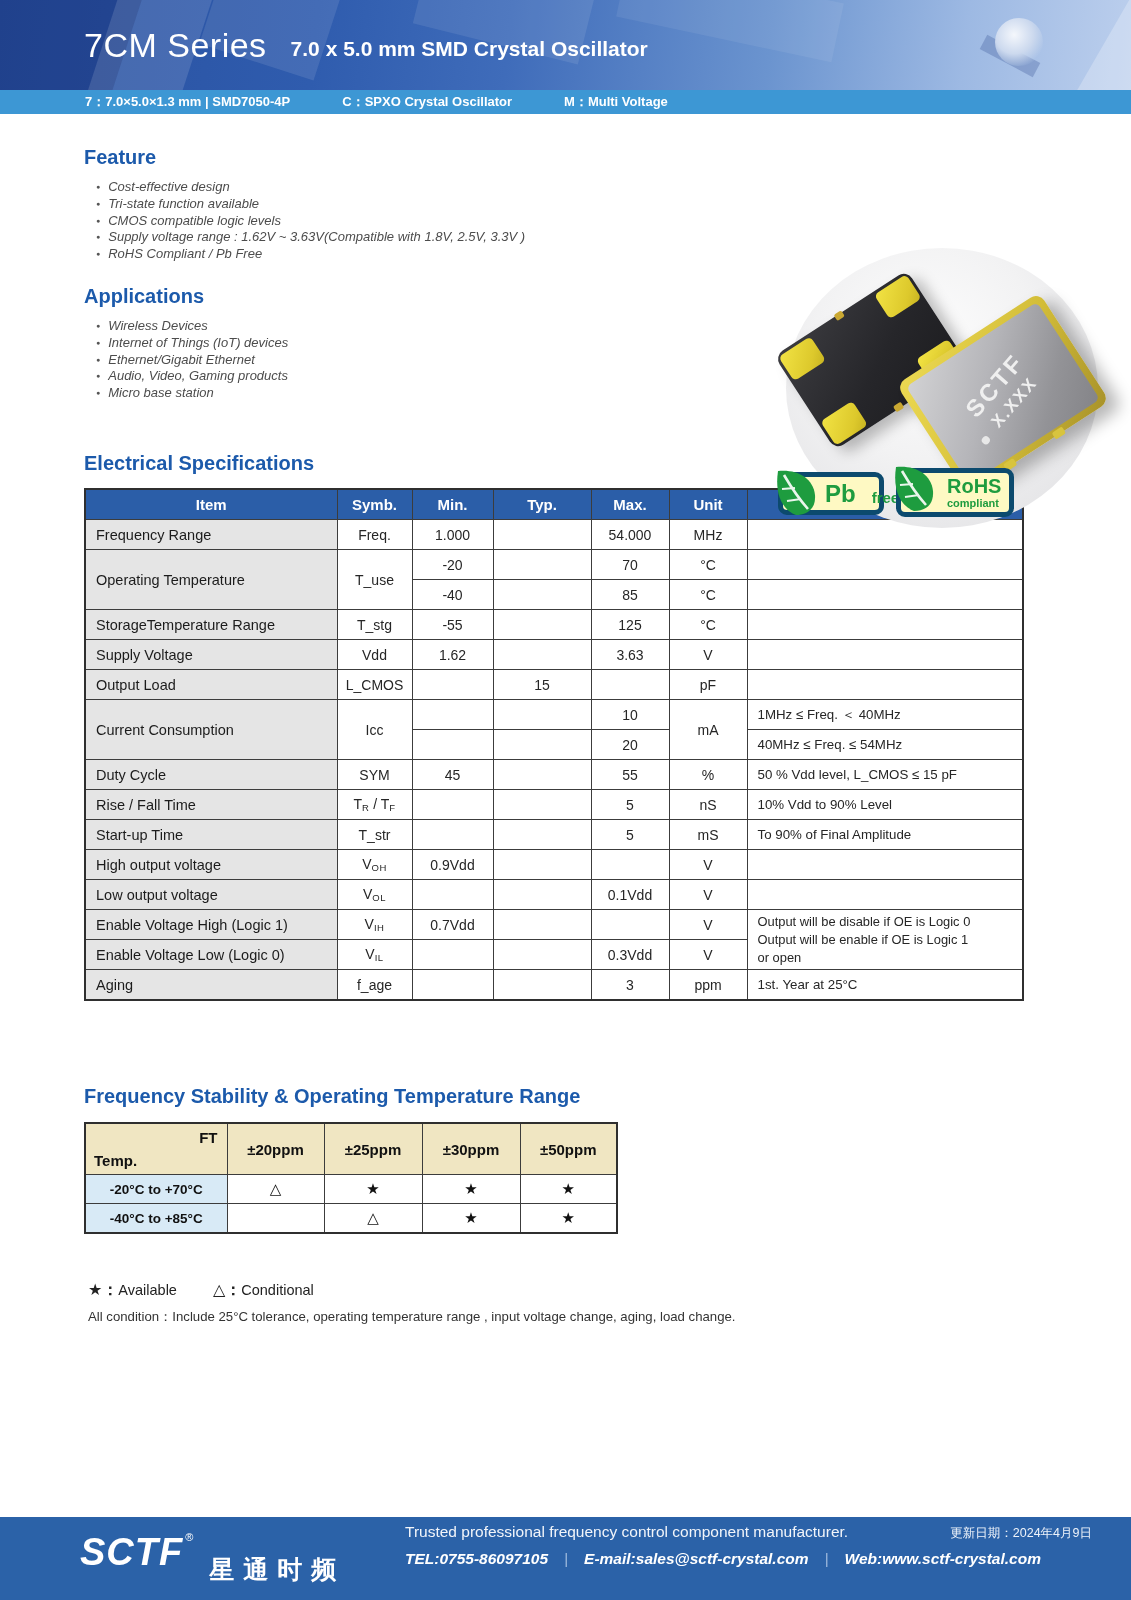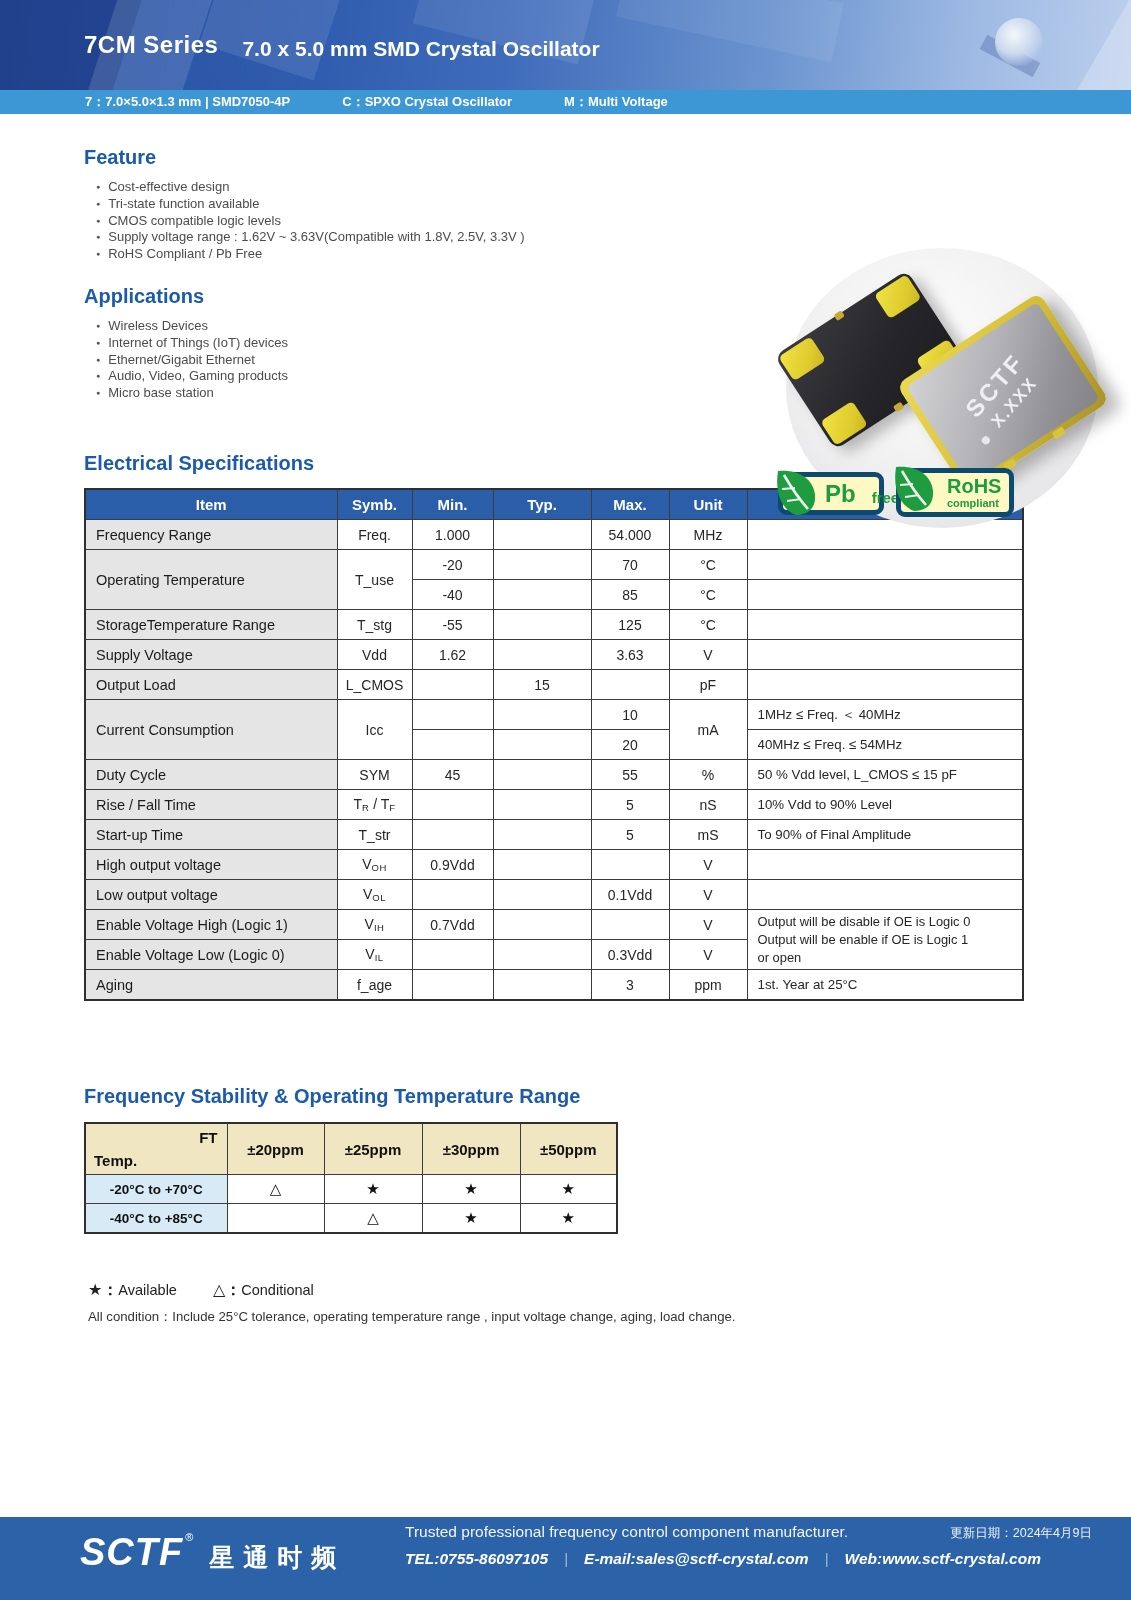--- a/index.html
+++ b/index.html
@@ -13,34 +13,34 @@
   .hdr .s1 { left:-30px; top:-40px; width:150px; height:190px; transform:rotate(18deg); background:rgba(10,30,95,0.28); }
   .hdr .s2 { left:105px; top:-30px; width:90px; height:150px; transform:rotate(18deg); background:rgba(255,255,255,0.13); }
   .hdr .s3 { left:215px; top:-55px; width:120px; height:120px; transform:rotate(18deg); background:rgba(255,255,255,0.10); }
   .hdr .s4 { left:420px; top:-35px; width:170px; height:80px; transform:rotate(14deg); background:rgba(255,255,255,0.09); }
   .hdr .s5 { left:620px; top:-20px; width:220px; height:60px; transform:rotate(12deg); background:rgba(255,255,255,0.07); }
   .hdr .s6 { left:1090px; top:-10px; width:90px; height:180px; transform:rotate(30deg); background:rgba(255,255,255,0.25); }
   .hdr .s7 { left:980px; top:48px; width:60px; height:16px; transform:rotate(28deg); background:rgba(30,60,130,0.25); }
   .hdr .ring { position:absolute; left:995px; top:18px; width:48px; height:48px; border-radius:50%;
     background:radial-gradient(circle at 40% 35%, #f4f7fc 0%, #ccd9ee 45%, rgba(170,195,230,0.2) 75%, transparent 80%); }
   .hdr-titles { position:absolute; left:84px; top:0; height:90px; display:flex; align-items:center; white-space:nowrap; }
-  .hdr-title { color:#fff; font-size:24px; font-weight:700; letter-spacing:0.5px;text-align:center; }
+  .hdr-title { color:#fff; font-size:34px; font-weight:400; letter-spacing:0.5px;text-align:center; }
   .hdr-sub { color:#fff; font-size:21px; font-weight:700; margin-left:24px; padding-top:8px; }
 
   .subbar { height:24px; background:#3d97d4; display:flex; align-items:center; padding-left:85px; gap:52px;
     color:#fff; font-size:13px; font-weight:700; white-space:nowrap; }
 
   
   .content { position:relative; }
   .sec-h { color:#1c5aab; font-size:20px; font-weight:800; margin-left:84px; }
   .h-feature { padding-top:32px; }
   .h-apps { margin-top:22px; }
   .h-elec { margin-top:50px; }
   .h-stab { margin-top:84px; }
-  ul.blist { list-style:none; margin:10px 0 0 96px; }
+  ul.blist { list-style:none; margin:10px 0 0 96px;font-style:italic; }
   ul.blist li { font-size:13px; color:#4c4c4c; line-height:16.8px; }
   ul.blist li::before { content:"●"; font-size:7px; color:#555; margin-right:8px; vertical-align:2px; }
 
   
   .product { position:absolute; left:768px; top:128px; width:350px; height:295px; }
   .p-circle { position:absolute; left:18px; top:6px; width:312px; height:280px; border-radius:50%;
     background:radial-gradient(circle at 45% 35%, #fdfdfd 0%, #f2f2f3 45%, #e7e7e9 75%, #dfdfe2 100%); }
   .chip { position:absolute; border-radius:10px; }
   .chip-bottom { left:24px; top:62px; width:158px; height:112px; transform:rotate(-33deg);
     background:linear-gradient(150deg,#3c3c40 0%,#26262a 55%,#1c1c1f 100%);
@@ -100,21 +100,21 @@
   .legend { margin:46px 0 0 88px; font-size:14.5px; color:#222; }
   .legend .sym { font-size:16px; font-weight:600; }
   .legend .gap { display:inline-block; width:36px; }
   .condition { margin:7px 0 0 88px; font-size:13.2px; color:#333; }
 
   
   .footer { position:absolute; left:0; top:1517px; width:1131px; height:83px; background:#2b62a8; color:#fff; }
   .f-logo { position:absolute; left:80px; top:16px; display:flex; align-items:flex-start; }
   .f-logo-main { font-size:38px; font-weight:800; font-style:italic; letter-spacing:1px; line-height:1; }
   .f-logo-reg { font-size:11px; margin-left:2px; margin-top:-2px; }
-  .f-logo-cn { font-size:25px; font-weight:600; letter-spacing:9px; margin-left:16px; margin-top:8px;text-align:center; }
+  .f-logo-cn { font-size:25px; font-weight:600; letter-spacing:9px; margin-left:16px; margin-top:20px;text-align:center; }
   .f-center { position:absolute; left:405px; top:6px; }
   .f-tagline { font-size:15.5px; color:#f2f5fa; }
   .f-contact { margin-top:9px; font-size:15.5px; font-weight:700; font-style:italic; display:flex; gap:16px; white-space:nowrap; }
   .f-sep { color:#9db9dc; font-weight:400; }
   .f-date { position:absolute; right:39px; top:8px; font-size:12.5px; color:#eef3fa; }
 </style>
 </head>
 <body>
 
 <div class="page">

